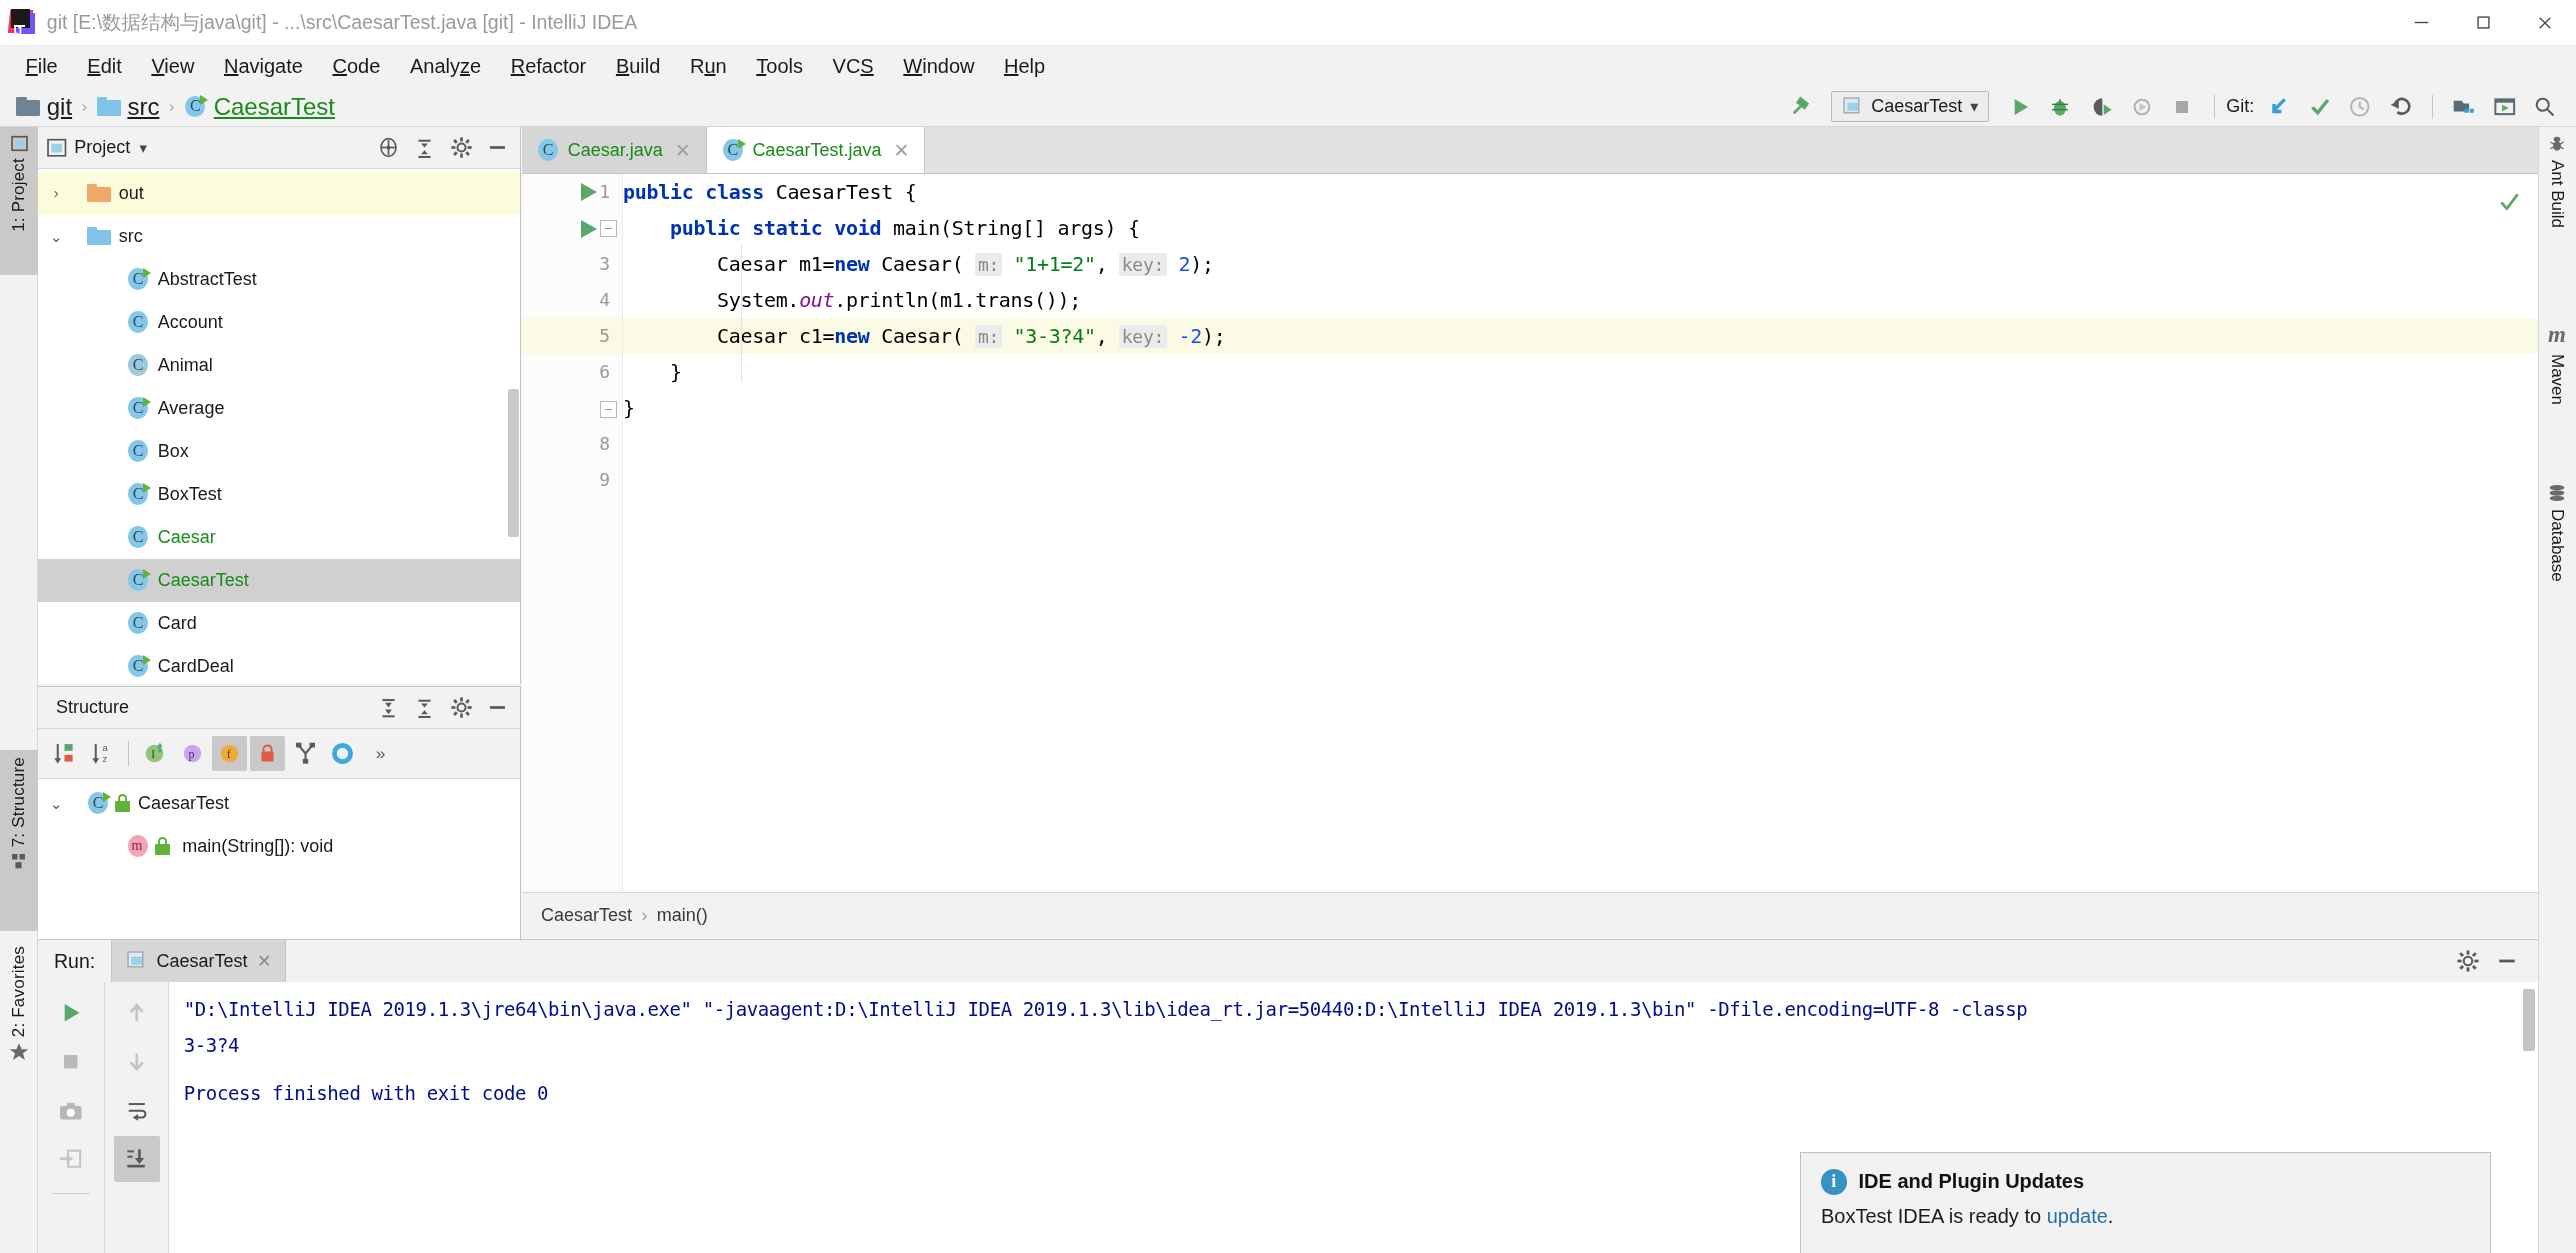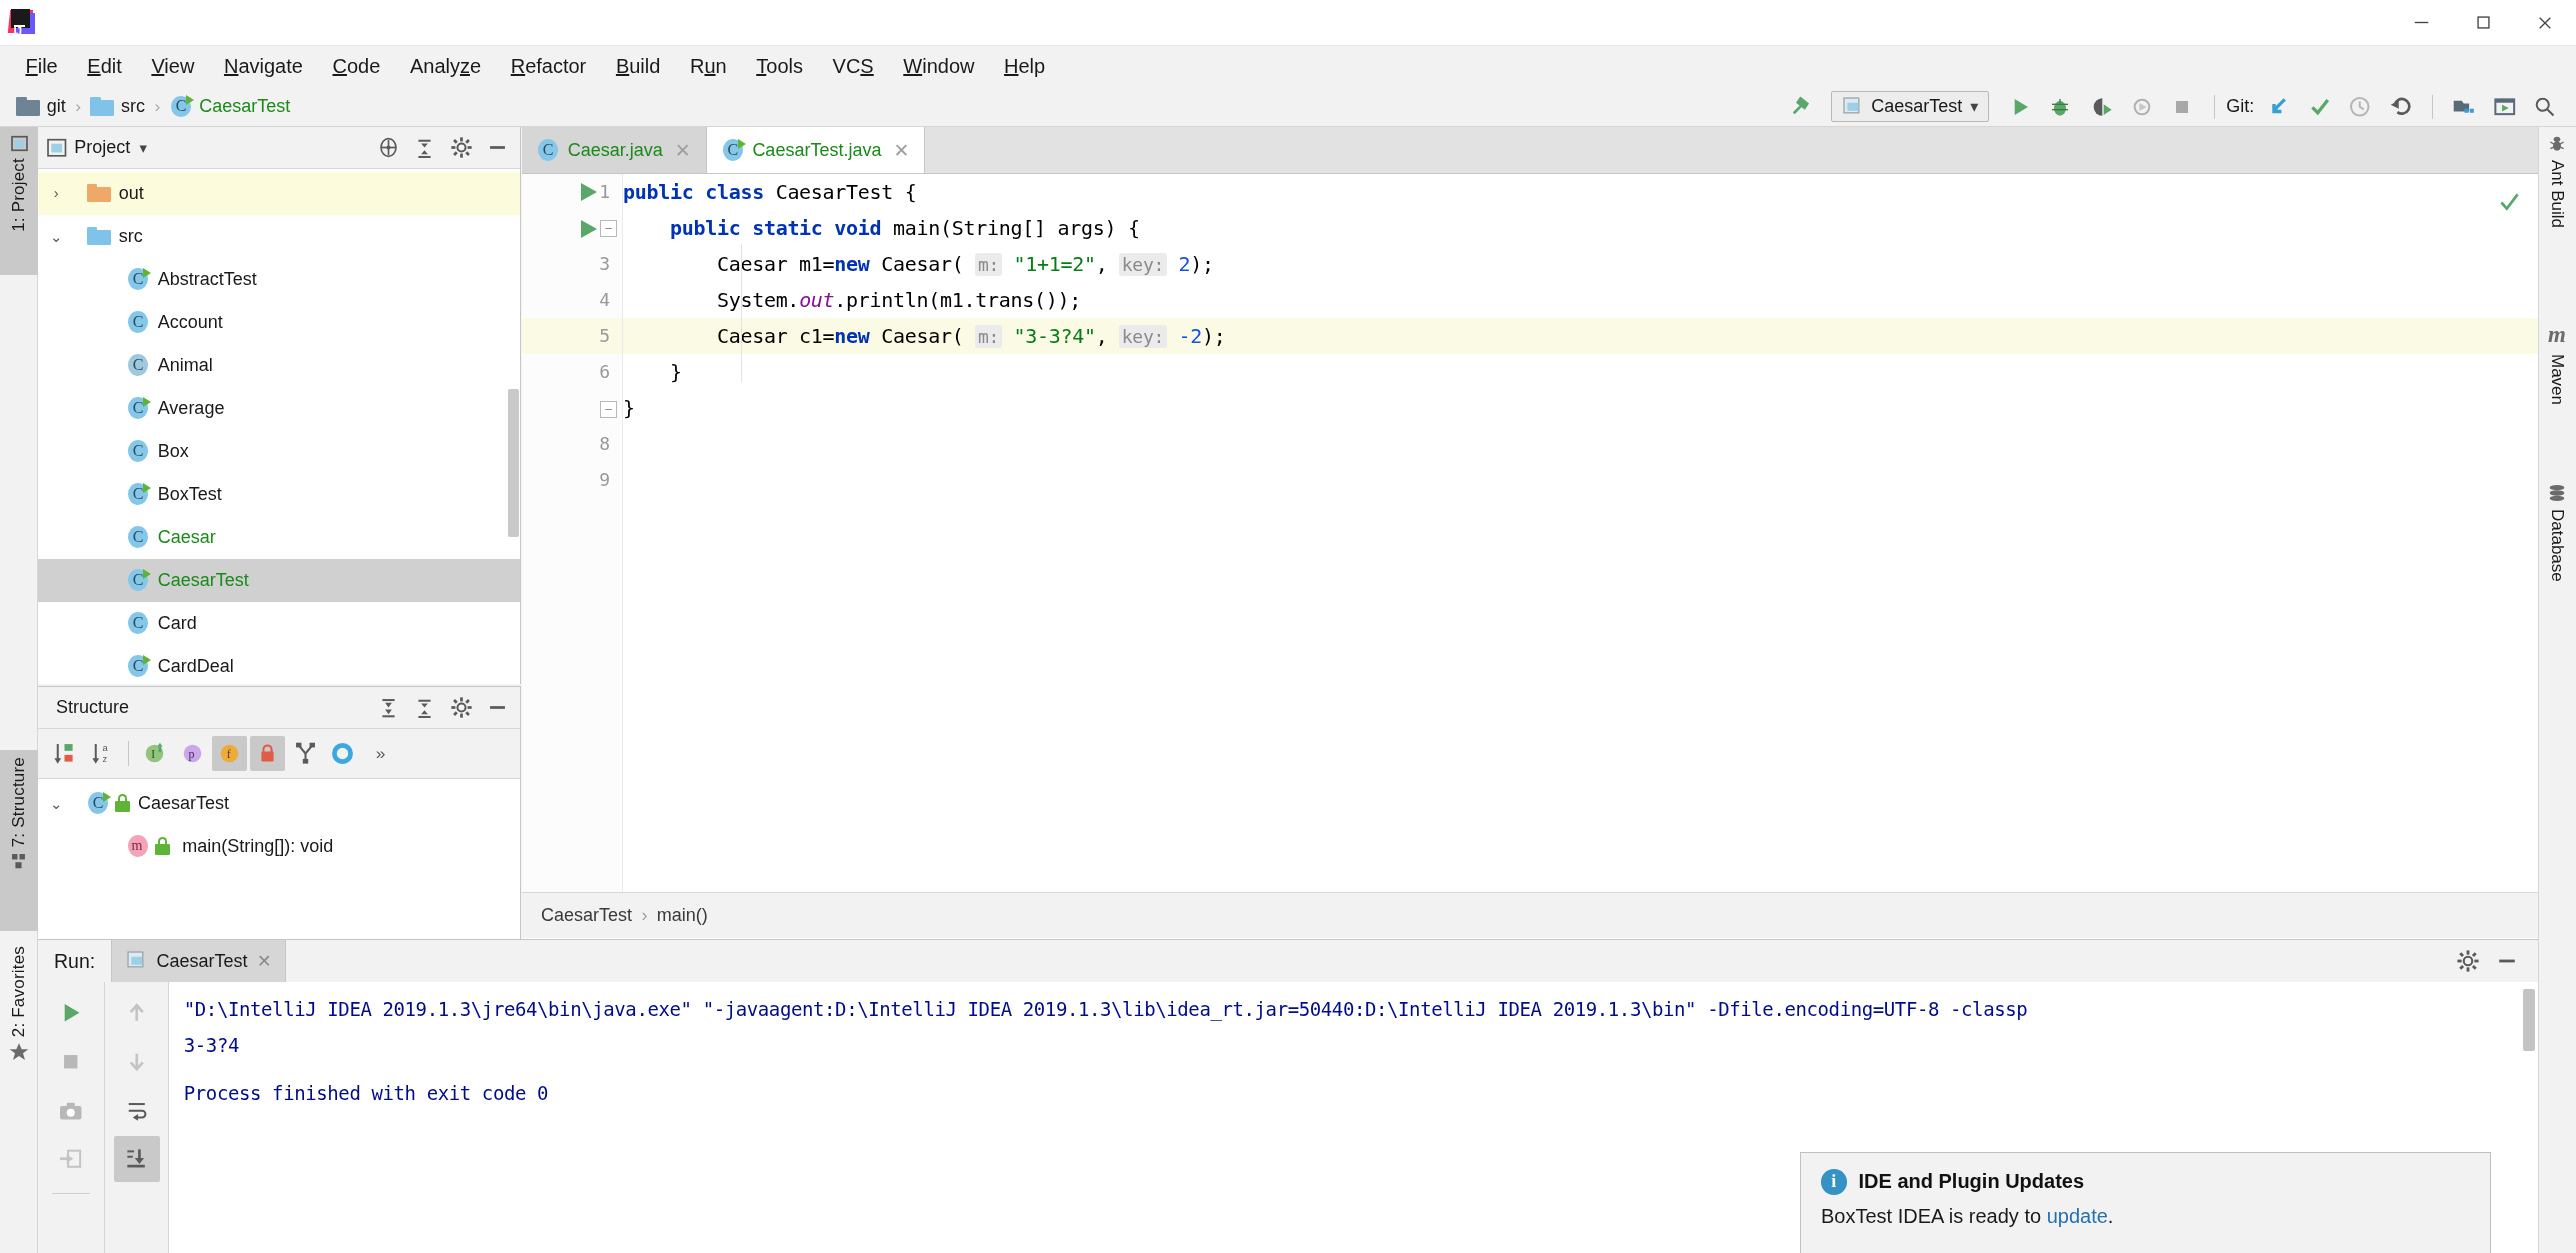--- a/index.html
+++ b/index.html
@@ -40,21 +40,21 @@
   }
   .mn { text-decoration: underline; }
 
   
   .navbar {
     position: absolute; left: 0; top: 87px; width: 2576px; height: 40px;
     background: #f2f2f2; display: flex; align-items: center; padding-left: 10.7px;
     border-bottom: 0.7px solid #d6d6d6;
   }
   .crumb { display:flex; align-items:center; gap:6.7px; padding: 1.3px 5.4px; cursor:default;}
-  .crumb-txt { font-size: 18px; color: #1a1a1a; }
+  .crumb-txt { font-size: 24px; color: #1a1a1a; text-decoration: underline; }
   .crumb-txt.green { color: #1a8a1a; }
   .crumb-sep { color: #a8a8a8; font-size: 17.4px; margin: 0 4px; }
   .tb-right { margin-left: auto; display:flex; align-items:center; padding-right: 12px; gap: 2.7px;}
   .tb-btn { width: 38px; height: 35px; display:flex; align-items:center; justify-content:center; border-radius:2px;}
   .run-config {
     display:flex; align-items:center; gap:8px; height:31px; padding: 0 9.4px;
     border:0.7px solid #b8b8b8; border-radius:2px; background:#ededed; margin: 0 9.4px;
   }
   .run-config-label { font-size: 18px; color:#1a1a1a; }
   .tb-sep { width:0.7px; height:24px; background:#c6c6c6; margin: 0 9.4px;}
@@ -239,20 +239,21 @@
 <div class="app">
 
   <div class="titlebar">
     <div class="ij-logo">
       <div class="sq1"></div>
         <div class="sq2"></div>
         <div class="sq3"></div>
       <div class="txt">IJ</div>
         <div class="bar"></div>
     </div>
+    <div class="title-text">git [E:\数据结构与java\git] - ...\src\CaesarTest.java [git] - IntelliJ IDEA</div>
     <div class="win-controls">
       <div class="win-btn">
         <svg width="19" height="19" viewBox="0 0 28 28">
             <line x1="4" y1="14" x2="24" y2="14" stroke="#444" stroke-width="2"></line>
           </svg>
       </div>
       <div class="win-btn">
         <svg width="19" height="19" viewBox="0 0 28 28">
             <rect x="6" y="6" width="16" height="16" fill="none" stroke="#444" stroke-width="2"></rect>
           </svg>

